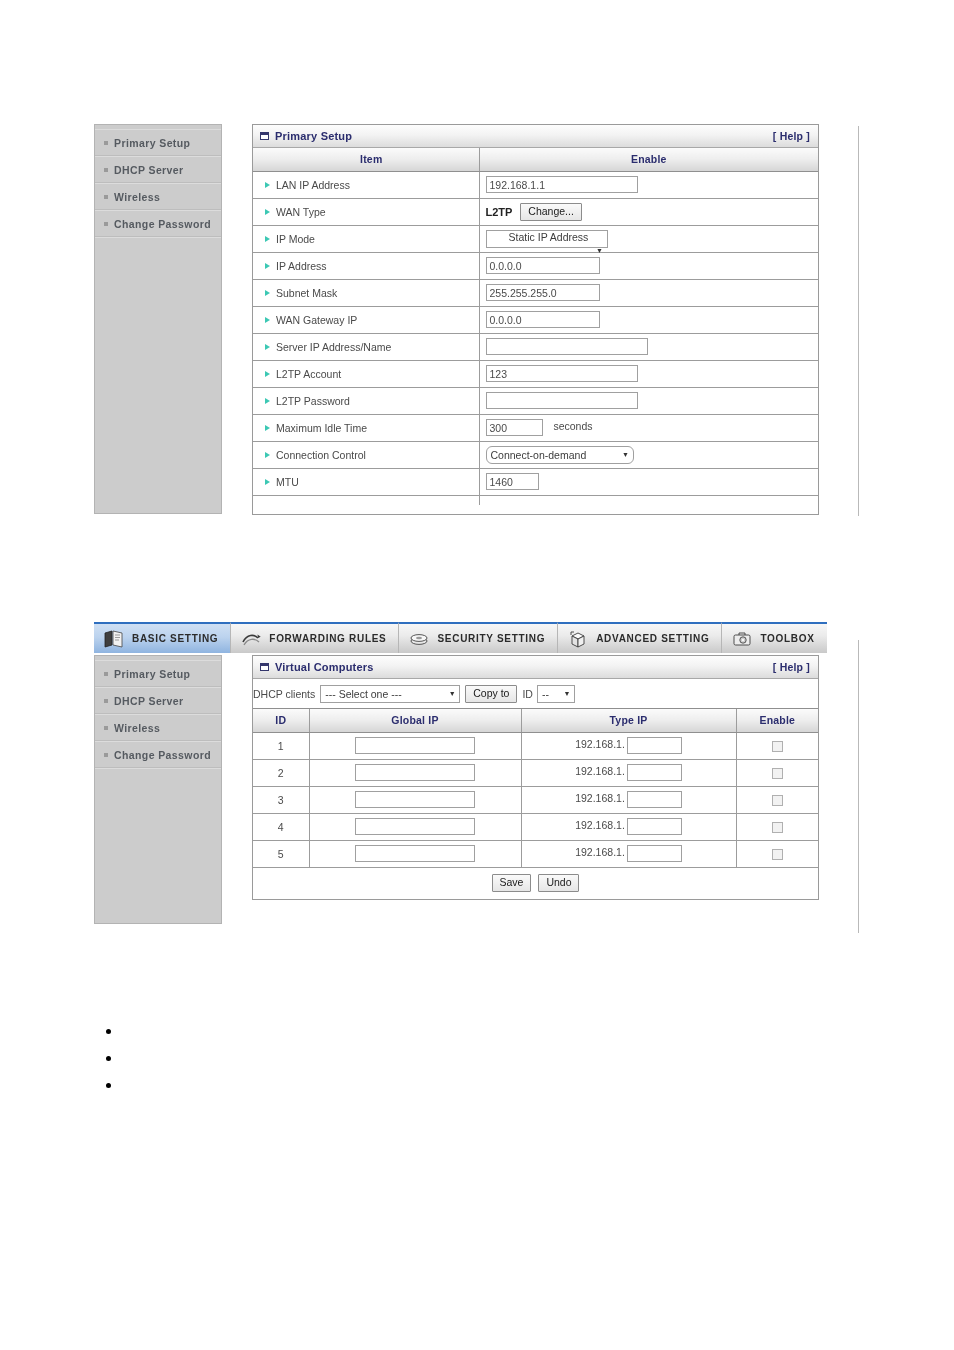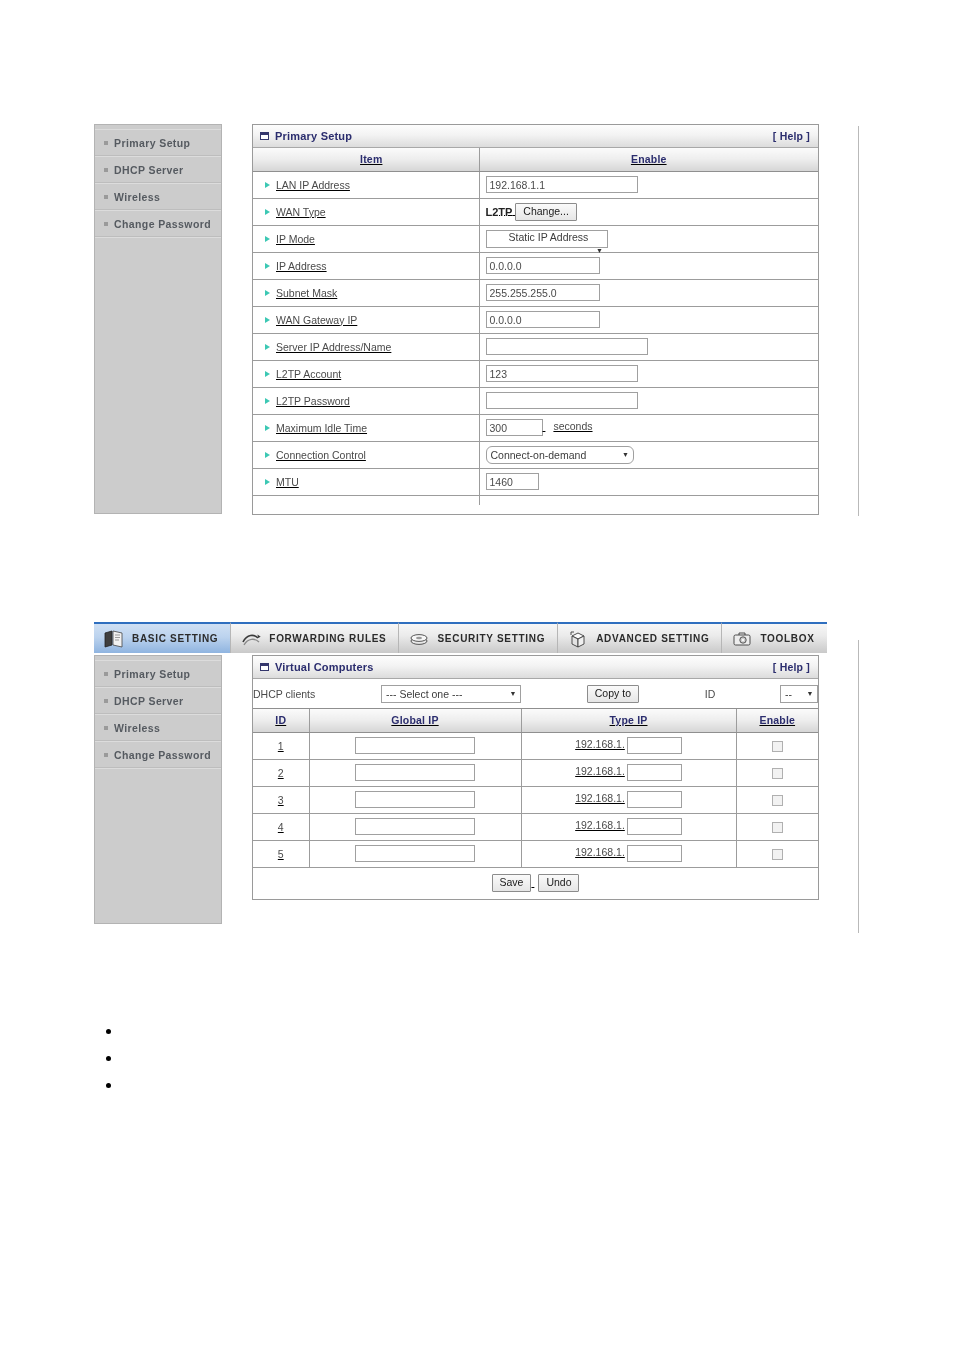--- a/index.html
+++ b/index.html
@@ -72,21 +72,21 @@
   }
   .panel-head .ph-title {
     font-size: 11px; font-weight: bold; color: #2b2d6e; letter-spacing: .2px;
   }
   .panel-head .ph-help {
     margin-left: auto;
     font-size: 10.5px; font-weight: bold; color: #2b2d6e;
     letter-spacing: .2px;
   }
 
-  table.grid { border-collapse: collapse; width: 100%; text-decoration: underline; }
+  table.grid { border-collapse: collapse; width: 100%; }
   table.grid th {
     background: linear-gradient(to bottom,#fbfbfb 0%,#ededed 50%,#d6d6d6 100%);
     border-bottom: 1px solid #8f8f8f;
     border-right: 1px solid #c8c8c8;
     color: #2b2d6e;
     font-size: 10.5px;
     font-weight: bold;
     height: 23px;
     letter-spacing: .2px;
   }
@@ -162,21 +162,21 @@
     border-radius: 1px;
   }
   .cbx {
     display: inline-block;
     width: 11px; height: 11px;
     border: 1px solid #b0b0b0;
     background: #f2f2f2;
     vertical-align: middle;
   }
   .unit { font-size: 10.5px; color: #4a4a4a; margin-left: 8px; margin-top: 33px; }
-  .wantype { font-size: 11px; font-weight: bold; color: #222; vertical-align: middle; }
+  .wantype { font-size: 11px; font-weight: bold; color: #222; margin-right: 5px; vertical-align: middle; }
 
   
   .tabbar { display: flex; height: 31px; }
   .tab {
     flex: 0 0 auto;
     display: flex; align-items: center;
     padding: 0 12px 0 9px;
     border-top: 2px solid #2f6fbf;
     border-right: 1px solid #b6b6b6;
     background: linear-gradient(to bottom,#f7f7f7 0%,#ebebeb 40%,#c9c9c9 100%);
@@ -379,21 +379,21 @@
 
       <div style="width:30px;"></div>
 
       <div class="panel" style="width:567px;">
         <div class="panel-head">
           <span class="ph-icon"></span>
           <span class="ph-title">Virtual Computers</span>
           <span class="ph-help">[ Help ]</span>
         </div>
 
-        <div style="height:30px; display:flex; align-items:center; justify-content:space-between; border-bottom:1px solid #8f8f8f; background:#fff;">
+        <div style="height:30px; display:flex; align-items:center; justify-content:flex-start; border-bottom:1px solid #8f8f8f; background:#fff;">
           <span style="font-size:10.5px; color:#4a4a4a; margin-right:5px;">DHCP clients</span>
           <span class="sel" style="width:140px;">
             <span>--- Select one ---</span>
             <span class="caret"></span>
           </span>
           <span class="btn" style="margin-left:5px;">Copy to</span>
           <span style="font-size:10.5px; color:#4a4a4a; margin:0 4px 0 5px;">ID</span>
           <span class="sel" style="width:38px;">
             <span>--</span>
             <span class="caret"></span>

